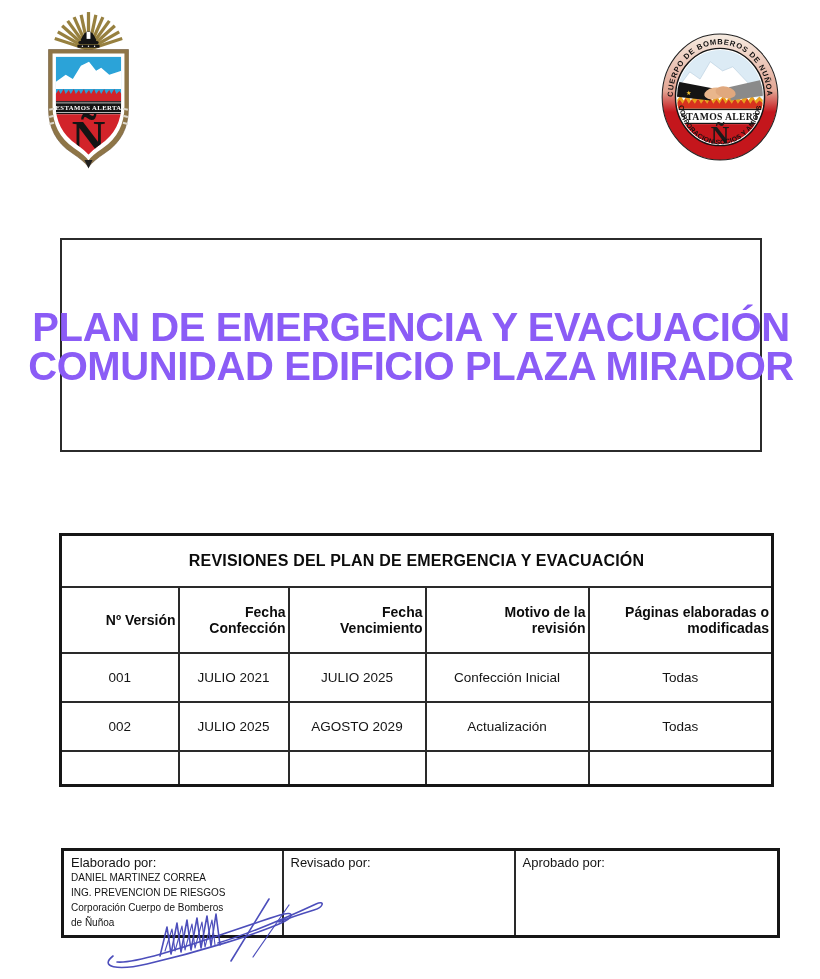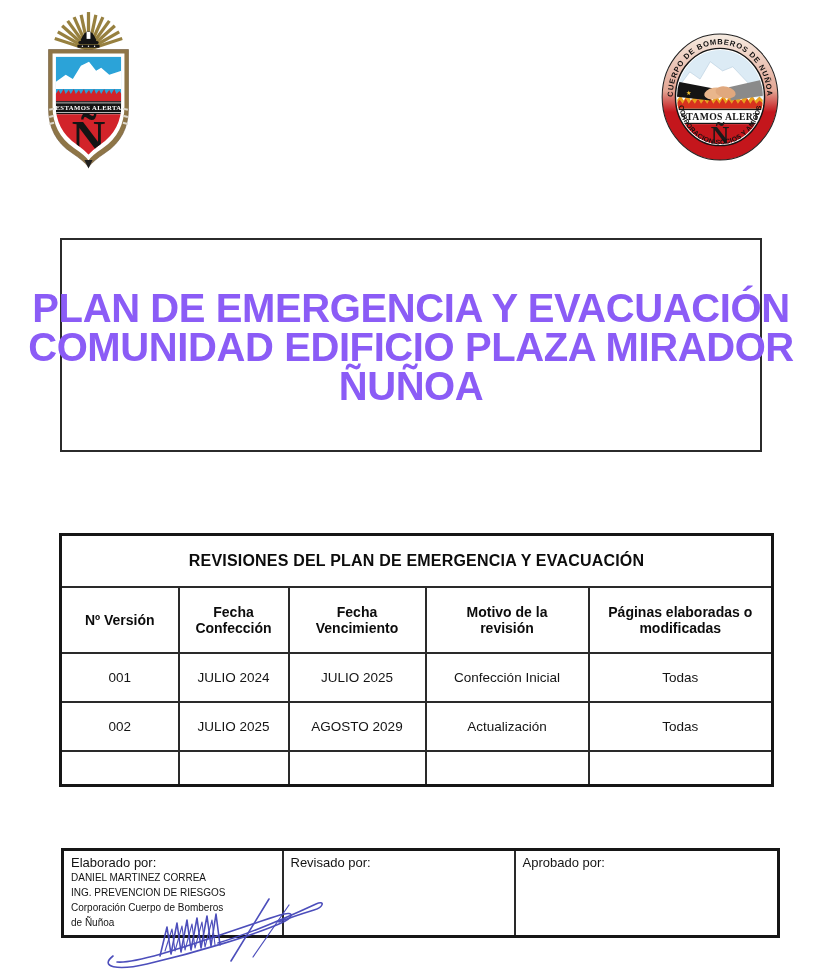--- a/index.html
+++ b/index.html
@@ -22,21 +22,21 @@
     white-space:nowrap;color:#8b5cf6;text-align:center;
   }
   
   .rev-table{
     position:absolute;left:59px;top:533px;width:712px;
     border-collapse:collapse;table-layout:fixed;
     border:3px solid #161616;
   }
   .rev-table td,.rev-table th{border:2px solid #2a2a2a;text-align:center;vertical-align:middle;padding:16px 2px;box-sizing:border-box;}
   .rev-title-cell{height:42px;font-size:16px;font-weight:bold;letter-spacing:0.2px;color:#0c0c0c;}
-  .rev-head td{height:55px;font-size:14px;font-weight:bold;line-height:16px;color:#0c0c0c;}
+  .rev-head td{height:55px;font-size:14px;font-weight:bold;line-height:16px;color:#0c0c0c;text-align:right;}
   .rev-head td span{display:inline-block;}
   .rev-row td{height:26px;font-size:13.5px;font-weight:normal;color:#141414;}
   .rev-row-empty td{height:27px;}
   
   .appr-table{
     position:absolute;left:61px;top:848px;width:716px;height:90px;
     border-collapse:collapse;table-layout:fixed;
     border:3px solid #161616;
   }
   .appr-table td{border:2px solid #2a2a2a;vertical-align:top;text-align:left;padding:4px 7px;box-sizing:border-box;margin-left:44px;}
@@ -153,21 +153,20 @@
       <textPath href="#arcTop" startOffset="50%" text-anchor="middle">CUERPO DE BOMBEROS DE NUÑOA</textPath>
     </text>
     <text font-size="6.6" font-weight="bold" letter-spacing="0.3" fill="#111">
       <textPath href="#arcBottom" startOffset="50%" text-anchor="middle">CORPORACION SOCIOS Y AMIGOS</textPath>
     </text>
   </svg>
 
   <div class="title-box">
     <div class="title-line">PLAN DE EMERGENCIA Y EVACUACIÓN</div>
     <div class="title-line">COMUNIDAD EDIFICIO PLAZA MIRADOR</div>
-    <div class="title-line">ÑUÑOA</div>
   </div>
 
   <table class="rev-table">
     <colgroup>
       <col style="width:118px">
         <col style="width:110px">
         <col style="width:137px">
         <col style="width:163px">
         <col style="width:184px">
     </colgroup>
@@ -177,21 +176,21 @@
       </tr>
       <tr class="rev-head">
         <td><span>Nº Versión</span></td>
         <td><span style="max-width:92px">Fecha Confección</span></td>
         <td><span style="max-width:98px">Fecha Vencimiento</span></td>
         <td><span style="max-width:112px">Motivo de la revisión</span></td>
         <td><span style="max-width:158px">Páginas elaboradas o modificadas</span></td>
       </tr>
       <tr class="rev-row">
         <td>001</td>
-        <td>JULIO 2024</td>
+        <td>JULIO 2021</td>
         <td>JULIO 2025</td>
         <td>Confección Inicial</td>
         <td>Todas</td>
       </tr>
       <tr class="rev-row">
         <td>002</td>
         <td>JULIO 2025</td>
         <td>AGOSTO 2029</td>
         <td>Actualización</td>
         <td>Todas</td>

